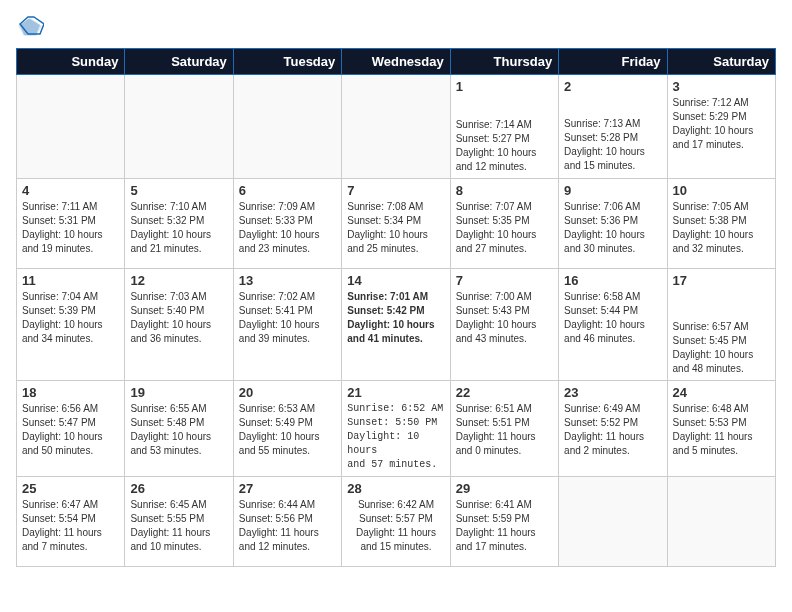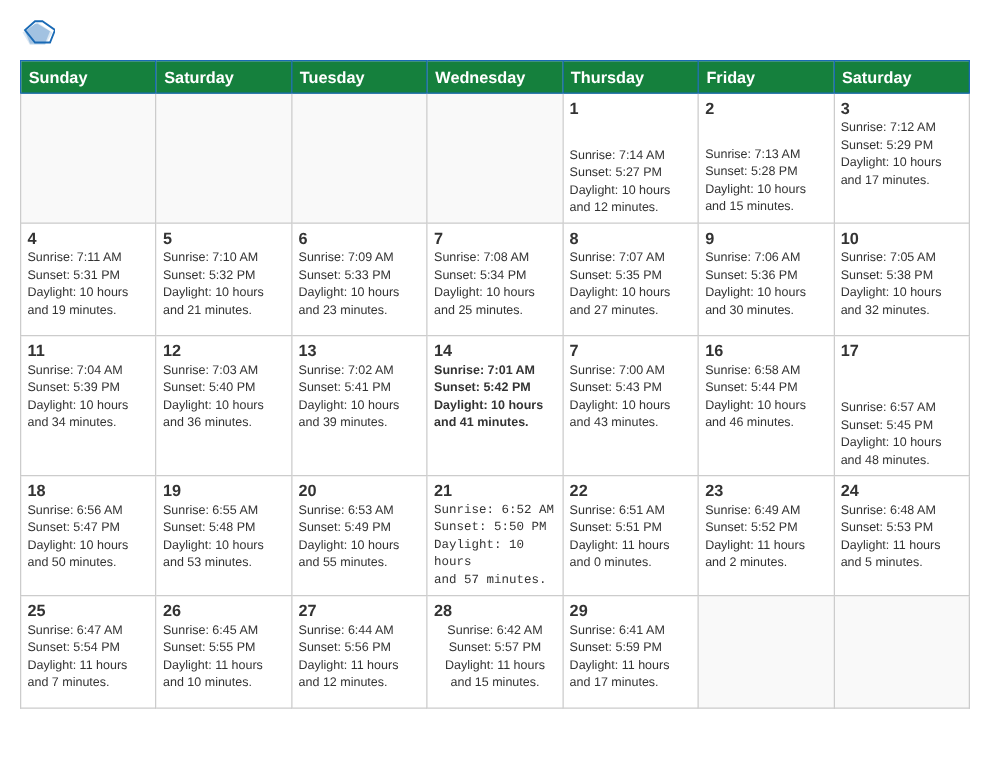--- a/index.html
+++ b/index.html
@@ -38,23 +38,23 @@
       font-size: 15px;
       color: #333;
       font-weight: normal;
     }
     .calendar {
       width: 100%;
       border-collapse: collapse;
       border: 1px solid #ccc;
     }
     .calendar th {
-      background-color: #15803d;
+      background-color: #0f172a;
       color: #fff;
-      text-align: left;
+      text-align: right;
       padding: 5px 6px;
       font-size: 13px;
       font-weight: bold;
       border: 1px solid #1a6ab5;
     }
     .calendar td {
       border: 1px solid #ccc;
       vertical-align: top;
       padding: 4px 5px;
       width: calc(100% / 7);

